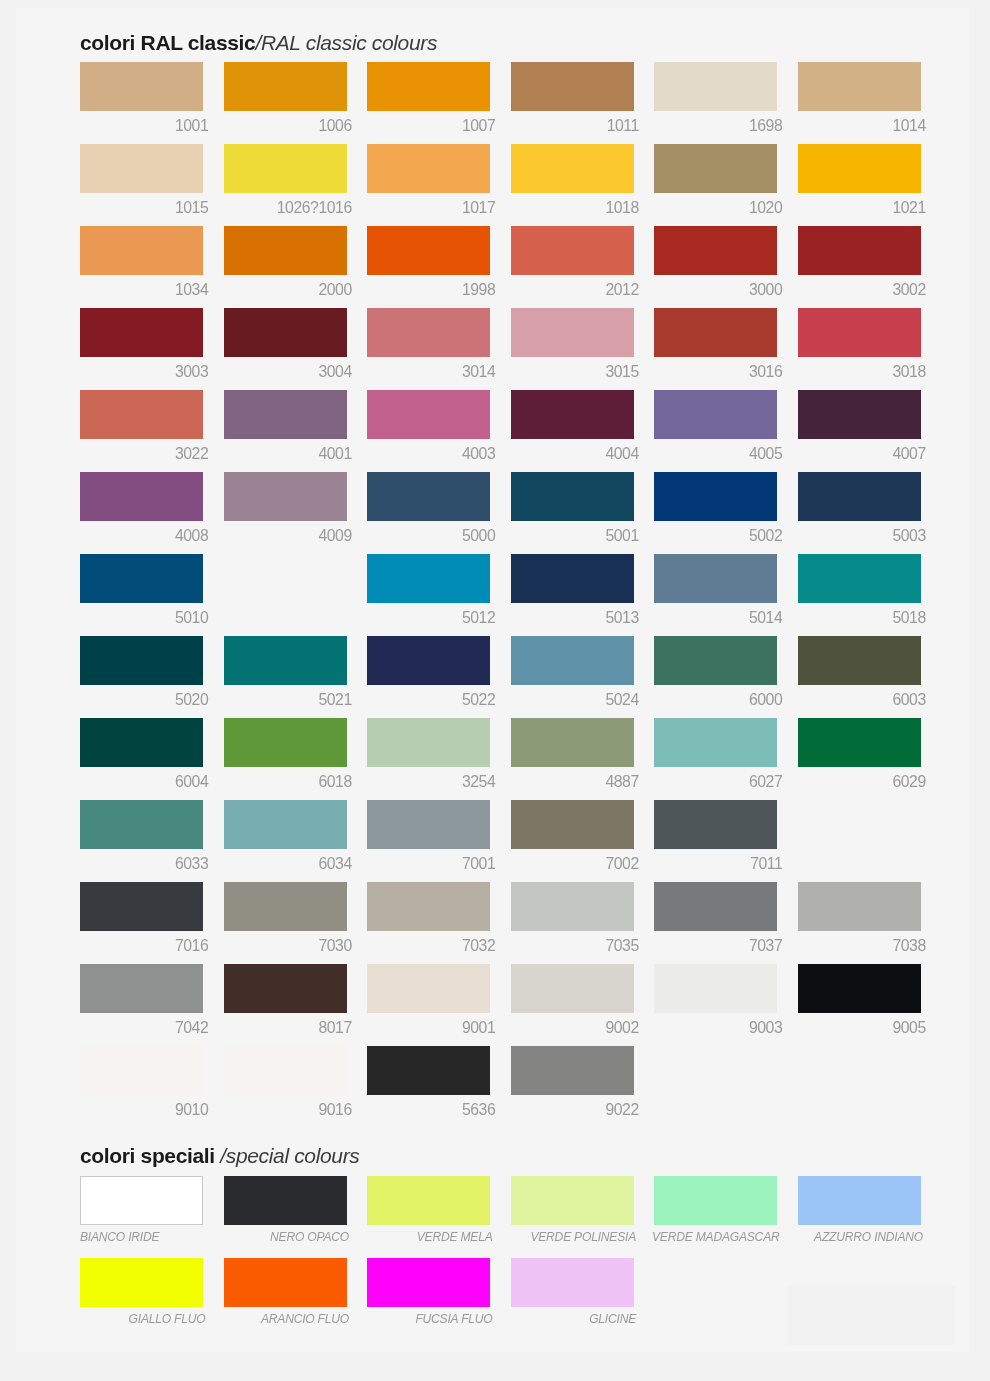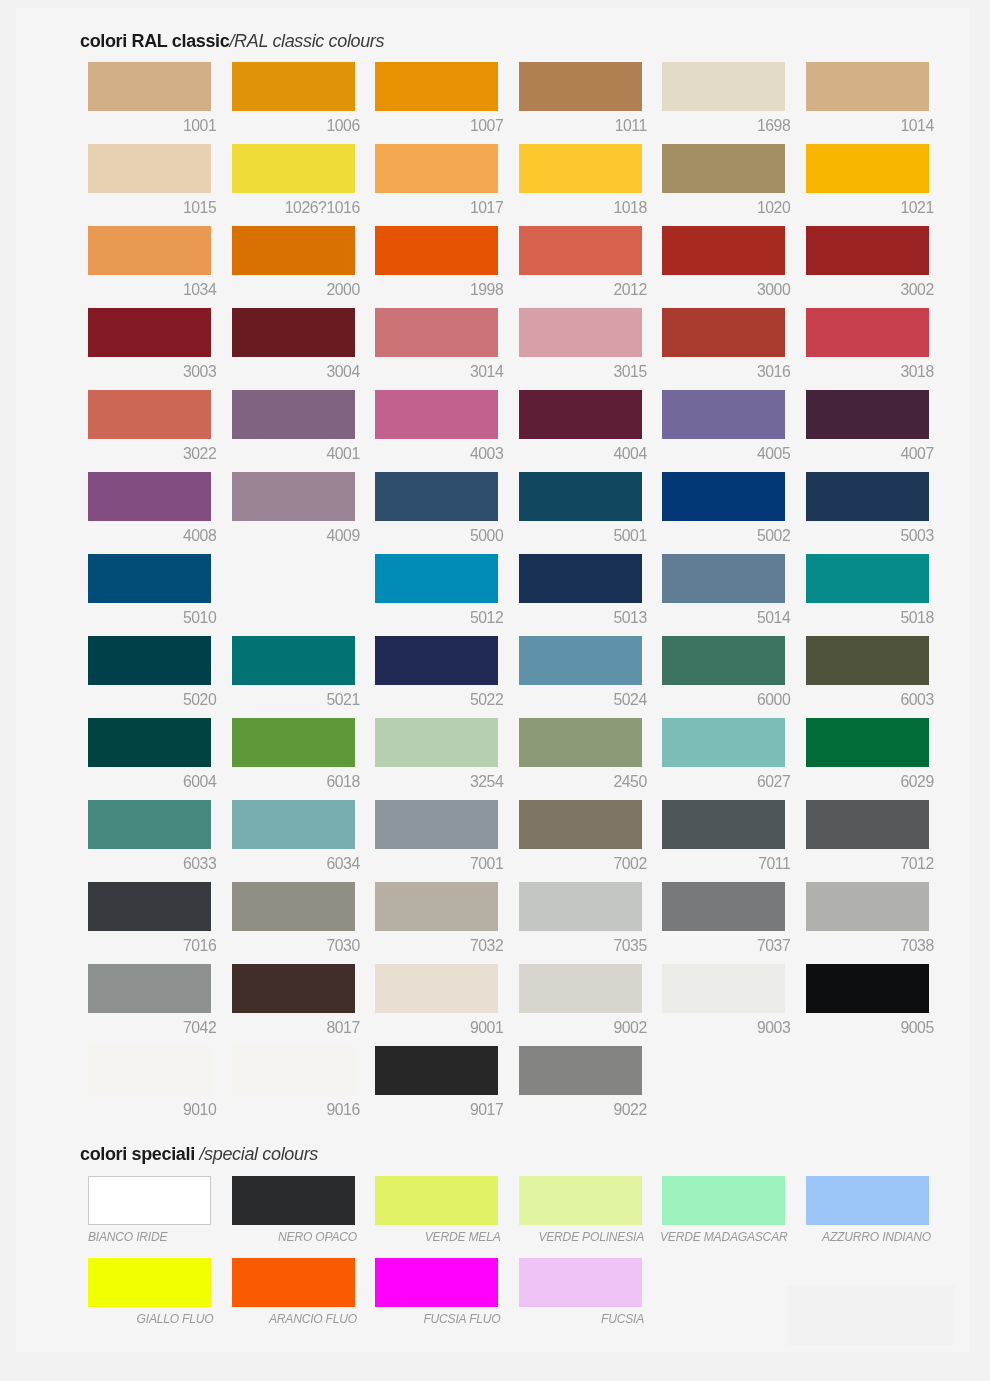--- a/index.html
+++ b/index.html
@@ -3,24 +3,24 @@
 <meta charset="utf-8">
 <title>colori RAL classic</title>
 <style>
 html,body{margin:0;padding:0;}
 body{width:990px;height:1381px;background:#f2f2f2;
      font-family:"Liberation Sans",sans-serif;overflow:hidden;
      -webkit-font-smoothing:antialiased;}
 #sheet{position:absolute;left:16px;top:8px;width:953px;height:1344px;background:#f5f5f5;}
 .ghost-panel{position:absolute;left:771px;top:1278px;width:168px;height:59px;background:#f2f2f2;}
 .section{position:absolute;left:0;top:0;width:100%;}
-.sec-title{position:absolute;white-space:nowrap;font-size:18px;color:#1a1a1a;letter-spacing:-0.35px;transform:translateZ(0);}
+.sec-title{position:absolute;white-space:nowrap;font-size:21px;color:#1a1a1a;letter-spacing:-0.35px;transform:translateZ(0);}
 .sec-title b{font-weight:700;}
 .sec-title i{font-style:italic;font-weight:400;color:#3c3c3c;}
-.row{position:absolute;left:8px;width:100%;height:59px;}
+.row{position:absolute;left:0;width:100%;height:59px;}
 .cell{position:absolute;top:0;width:123.4px;}
 .sw{width:123.4px;height:49px;}
 .sw.brd{box-sizing:border-box;border:1px solid #c9c9c9;}
 .lab{position:absolute;top:55.5px;left:-6px;width:134.3px;font-size:15.8px;color:#9a9a9a;
      text-align:right;white-space:nowrap;line-height:15px;letter-spacing:-0.45px;transform:translateZ(0);}
 #sec-special .lab{top:54.5px;left:-6px;width:131.5px;font-size:12.1px;letter-spacing:-0.22px;font-style:italic;}
 #sec-special .lab.left{text-align:left;left:0;width:160px;}
 </style>
 </head>
 <body>
@@ -241,21 +241,21 @@
     <div class="cell" style="left:207.5px">
           <div class="sw" style="background: rgb(95, 152, 57);"></div>
           <div class="lab">6018</div>
         </div>
     <div class="cell" style="left:351px">
           <div class="sw" style="background: rgb(184, 206, 176);"></div>
           <div class="lab">3254</div>
         </div>
     <div class="cell" style="left:494.5px">
           <div class="sw" style="background: rgb(140, 154, 119);"></div>
-          <div class="lab">2450</div>
+          <div class="lab">4887</div>
         </div>
     <div class="cell" style="left:638px">
           <div class="sw" style="background: rgb(125, 189, 183);"></div>
           <div class="lab">6027</div>
         </div>
     <div class="cell" style="left:781.5px">
           <div class="sw" style="background: rgb(1, 108, 56);"></div>
           <div class="lab">6029</div>
         </div>
   </div>
@@ -273,24 +273,20 @@
           <div class="lab">7001</div>
         </div>
     <div class="cell" style="left:494.5px">
           <div class="sw" style="background: rgb(126, 118, 100);"></div>
           <div class="lab">7002</div>
         </div>
     <div class="cell" style="left:638px">
           <div class="sw" style="background: rgb(79, 86, 90);"></div>
           <div class="lab">7011</div>
         </div>
-    <div class="cell" style="left:781.5px">
-          <div class="sw" style="background: rgb(85, 89, 92);"></div>
-          <div class="lab">7012</div>
-        </div>
   </div>
   <div class="row" style="top:874px">
     <div class="cell" style="left:64px">
           <div class="sw" style="background: rgb(55, 59, 63);"></div>
           <div class="lab">7016</div>
         </div>
     <div class="cell" style="left:207.5px">
           <div class="sw" style="background: rgb(145, 143, 132);"></div>
           <div class="lab">7030</div>
         </div>
@@ -341,21 +337,21 @@
     <div class="cell" style="left:64px">
           <div class="sw" style="background: rgb(246, 244, 240);"></div>
           <div class="lab">9010</div>
         </div>
     <div class="cell" style="left:207.5px">
           <div class="sw" style="background: rgb(246, 244, 240);"></div>
           <div class="lab">9016</div>
         </div>
     <div class="cell" style="left:351px">
           <div class="sw" style="background: rgb(39, 39, 39);"></div>
-          <div class="lab">9017</div>
+          <div class="lab">5636</div>
         </div>
     <div class="cell" style="left:494.5px">
           <div class="sw" style="background: rgb(132, 133, 131);"></div>
           <div class="lab">9022</div>
         </div>
   </div>
 </div>
 <div class="section" id="sec-special">
   <div class="sec-title" style="left:64px;top:1135.5px"><b>colori speciali</b><i> /special colours</i></div>
   <div class="row" style="top:1167.5px">
@@ -392,17 +388,17 @@
     <div class="cell" style="left:207.5px">
           <div class="sw" style="background: rgb(250, 90, 0);"></div>
           <div class="lab">ARANCIO FLUO</div>
         </div>
     <div class="cell" style="left:351px">
           <div class="sw" style="background: rgb(255, 0, 250);"></div>
           <div class="lab">FUCSIA FLUO</div>
         </div>
     <div class="cell" style="left:494.5px">
           <div class="sw" style="background: rgb(240, 195, 247);"></div>
-          <div class="lab">FUCSIA</div>
+          <div class="lab">GLICINE</div>
         </div>
   </div>
 </div>
 </div>
 
 </body></html>

